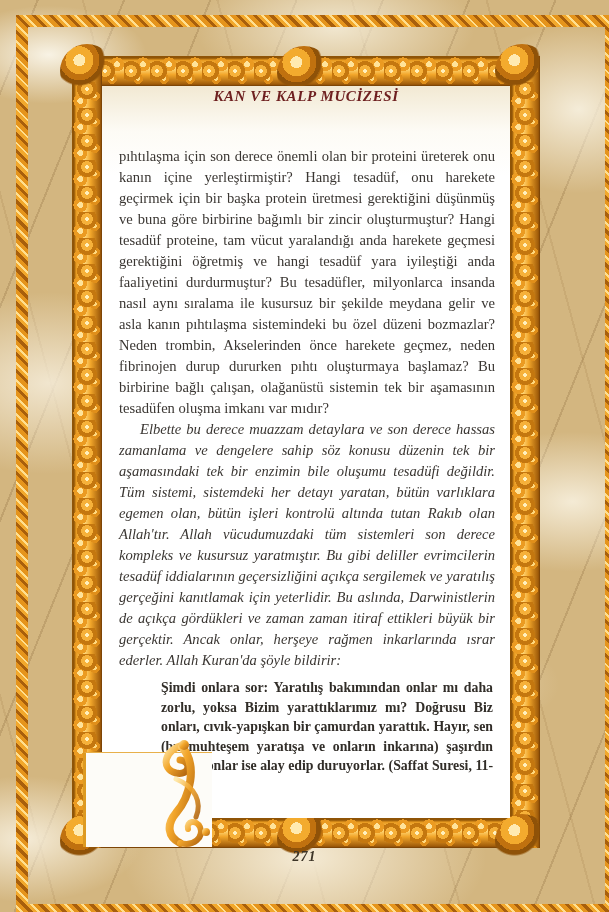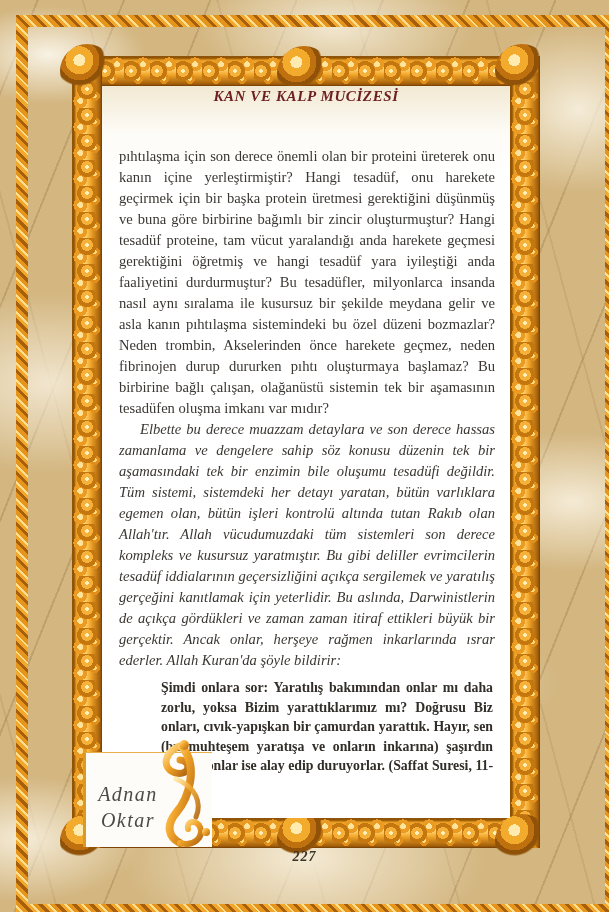--- a/index.html
+++ b/index.html
@@ -122,20 +122,16 @@
     <g fill="none" stroke="url(#gg)" stroke-linecap="round">
       <path d="M40 7 C20 11 16 31 32 35 C46 38 48 23 36 22" stroke-width="7"></path>
       <path d="M38 9 C54 27 46 59 32 75 C22 87 24 99 36 105" stroke-width="8"></path>
       <path d="M36 105 C50 109 60 99 56 89 C52 81 42 83 44 91" stroke-width="6"></path>
       <path d="M32 41 C52 49 58 65 52 79" stroke-width="5" opacity=".9"></path>
     </g>
     <circle cx="40" cy="7" r="5" fill="url(#gg)"></circle>
     <circle cx="62" cy="94" r="4" fill="url(#gg)"></circle>
   </svg>
 
-  <div class="signature">
-    <div>Adnan</div>
-    <div>Oktar</div>
-  </div>
 
-  <div class="page-number">227</div>
+  <div class="page-number">271</div>
 
 </div>
 
 </body></html>

